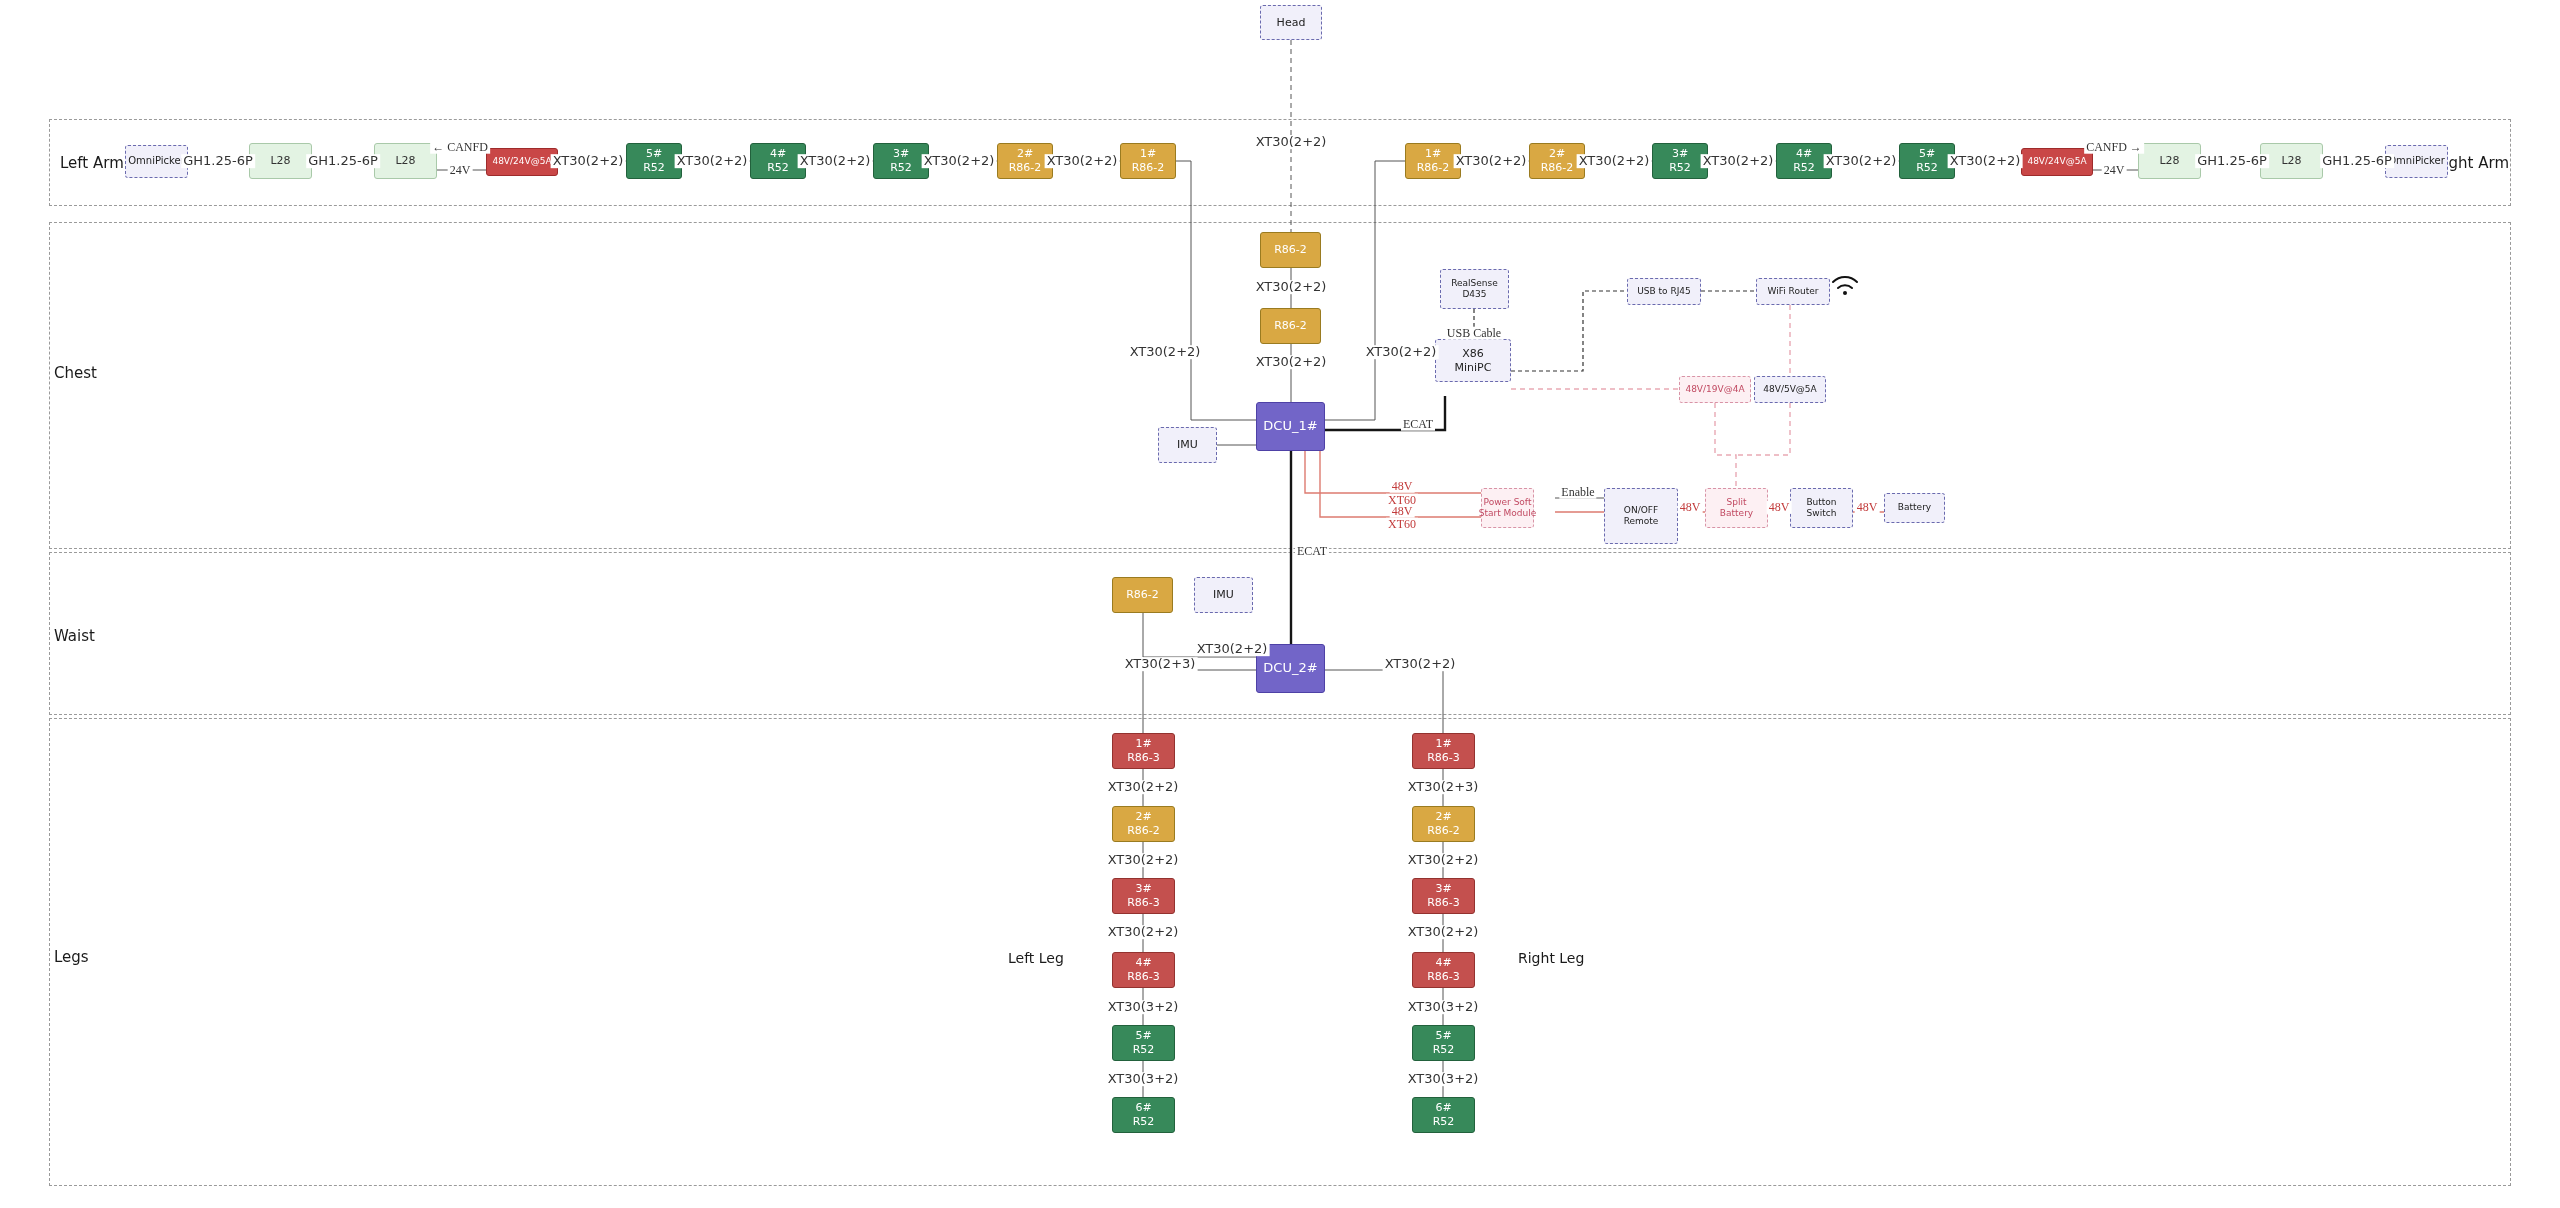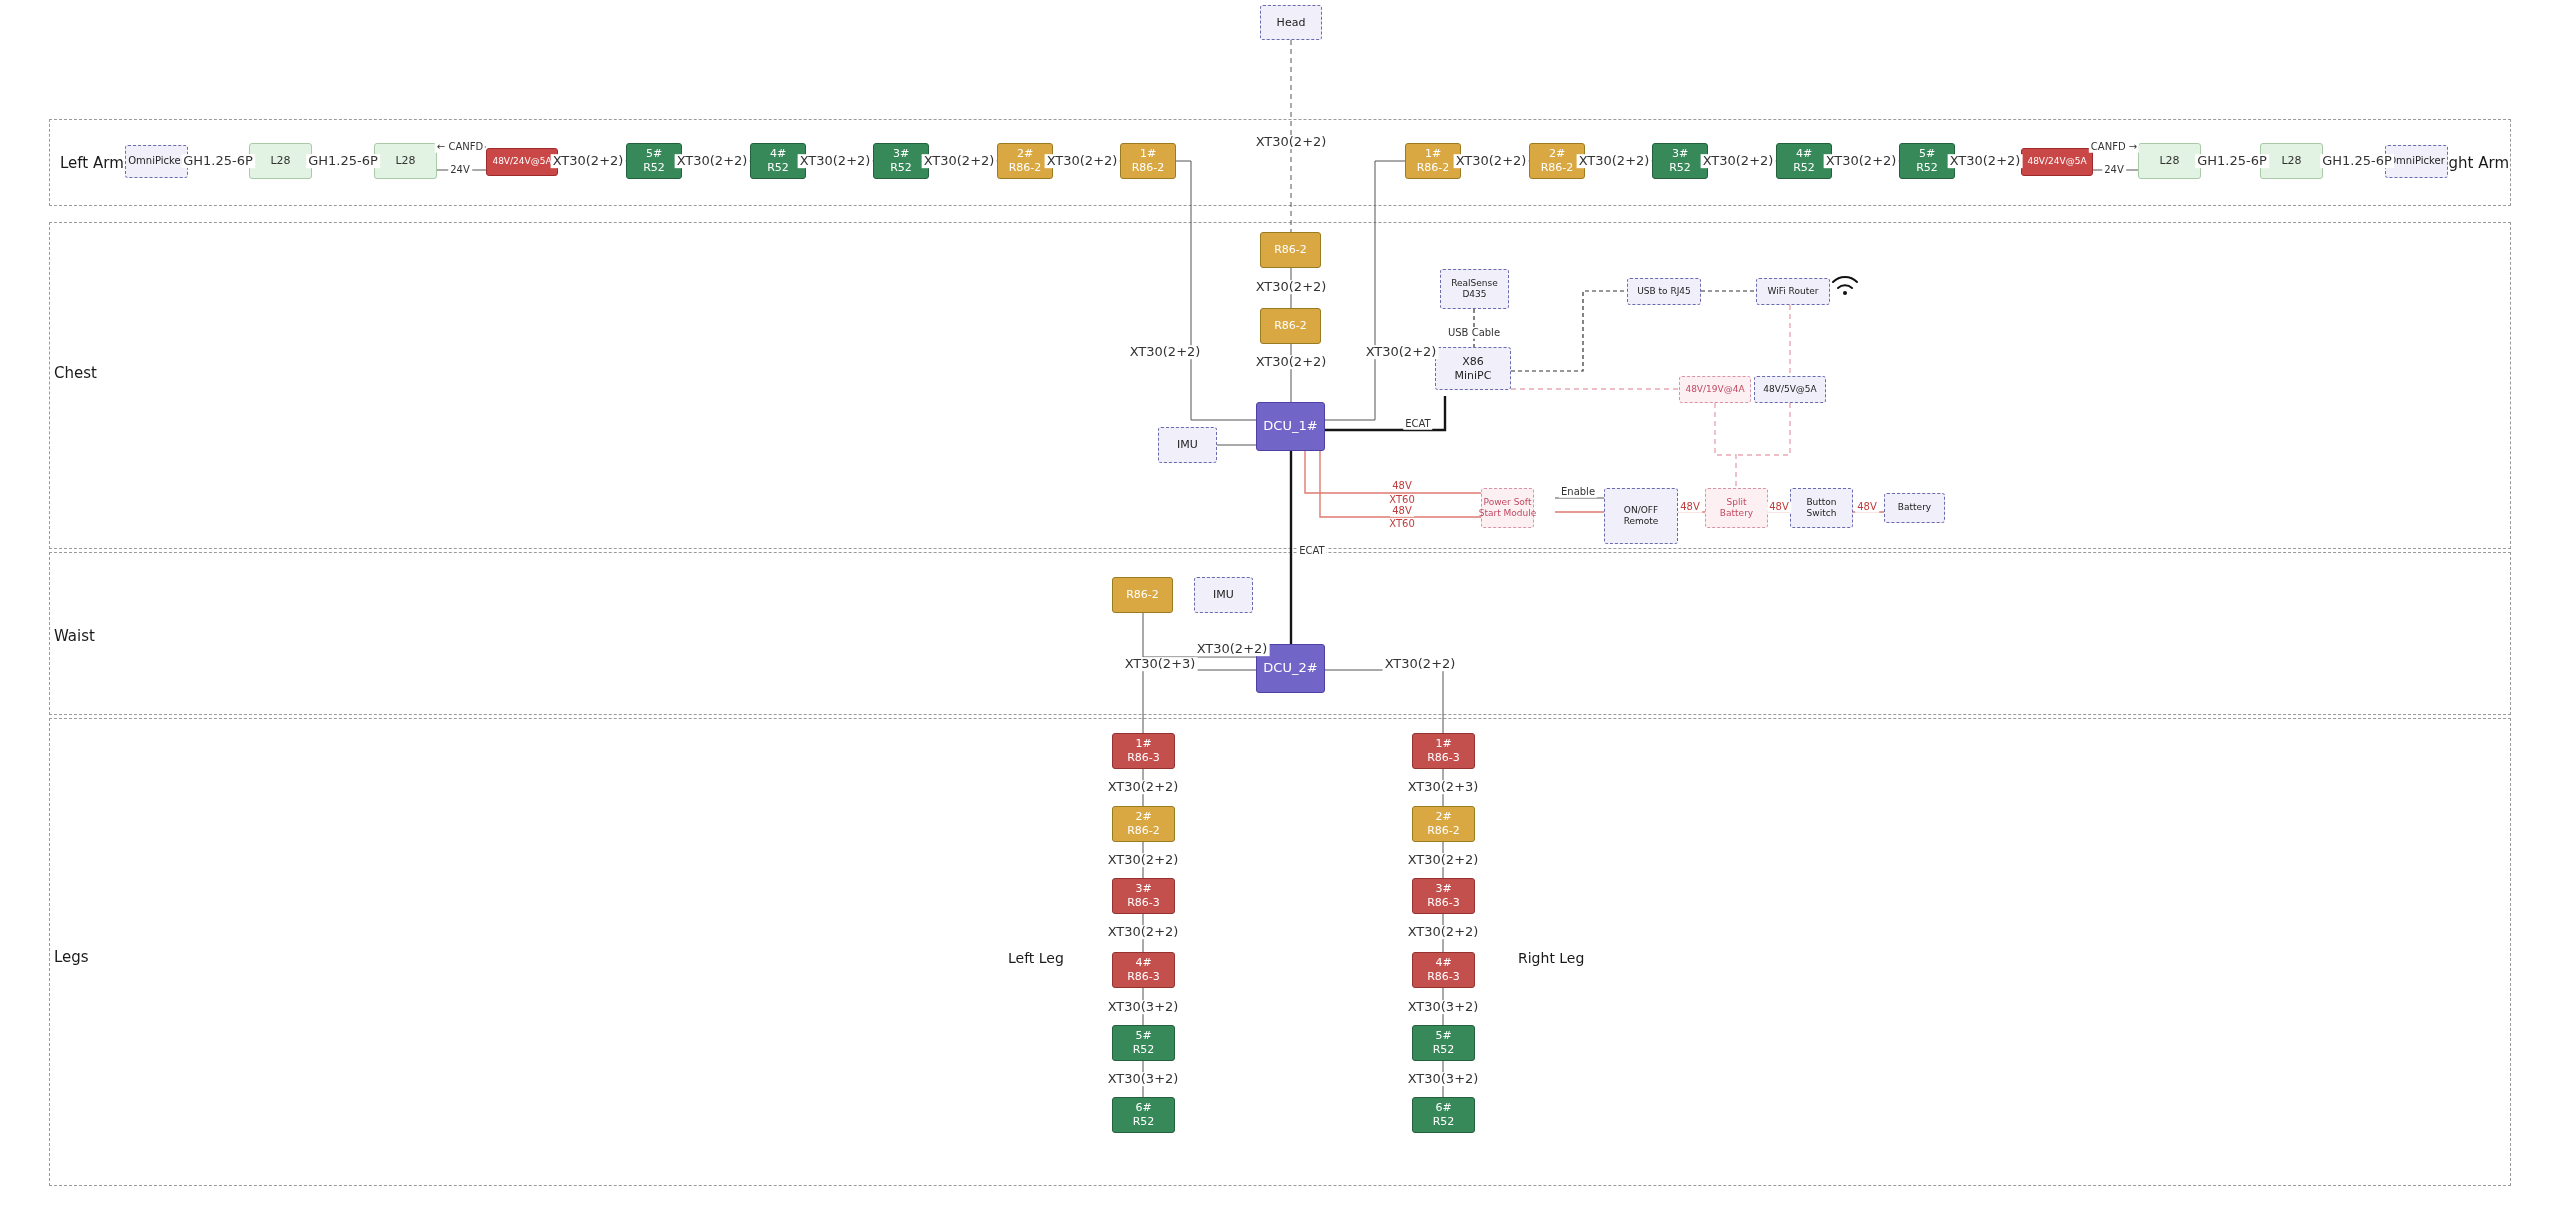--- a/index.html
+++ b/index.html
@@ -4,21 +4,21 @@
 <style>
   html,body{margin:0;padding:0;background:#fff;}
   #canvas{position:relative;width:2560px;height:1208px;background:#fff;
     font-family:"DejaVu Sans","Liberation Sans",sans-serif;overflow:hidden;}
   .sec{position:absolute;border:1px dashed #9a9a9a;background:#fff;z-index:0;box-sizing:border-box;}
   #lines{position:absolute;left:0;top:0;z-index:1;}
   .seclabel{position:absolute;z-index:2;font-size:15px;color:#1a1a1a;white-space:nowrap;}
   .leglabel{position:absolute;z-index:2;font-size:14px;color:#1a1a1a;white-space:nowrap;}
   .clabel{position:absolute;transform:translate(-50%,-50%);font-size:13px;color:#333;background:#fff;
     padding:0 2px;white-space:nowrap;z-index:3;line-height:1.05;}
-  .tiny{font-size:10px;}
+  .tiny{font-size:12px;font-family:Liberation Serif, serif;}
   .rtext{color:#C23B3B;}
   .box{position:absolute;z-index:2;display:flex;flex-direction:column;align-items:center;justify-content:center;
     text-align:center;font-size:11px;line-height:1.25;border-radius:3px;box-sizing:border-box;white-space:nowrap;}
   .f9{font-size:9px;}
   .f10{font-size:10px;}
   .gold{background:#D9A843;border:1px solid #9A7B20;color:#fff;}
   .green{background:#37895A;border:1px solid #22613C;color:#fff;}
   .redm{background:#C4504E;border:1px solid #93322F;color:#fff;}
   .redfill{background:#C94747;border:1px solid #9E2B2B;color:#fff;}
   .palegreen{background:#E3F3E3;border:1px solid #A9C9A9;color:#333;}
@@ -189,21 +189,21 @@
   <div class="box lav" style="left:1158px;top:427px;width:59px;height:36px">
       <span>IMU</span>
     </div>
   <div class="clabel tiny" style="left:1418px;top:424px">ECAT</div>
 
   <div class="box lav f9" style="left:1440px;top:269px;width:69px;height:40px">
       <span>RealSense</span>
       <span>D435</span>
     </div>
   <div class="clabel tiny" style="left:1474px;top:333px">USB Cable</div>
-  <div class="box lav" style="left:1435px;top:347px;width:76px;height:43px">
+  <div class="box lav" style="left:1435px;top:339px;width:76px;height:43px">
       <span>X86</span>
       <span>MiniPC</span>
     </div>
   <div class="box lav f9" style="left:1627px;top:278px;width:74px;height:27px">
       <span>USB to RJ45</span>
     </div>
   <div class="box lav f9" style="left:1756px;top:278px;width:74px;height:27px">
       <span>WiFi Router</span>
     </div>
   <div class="box pink f9" style="left:1679px;top:376px;width:72px;height:27px">

